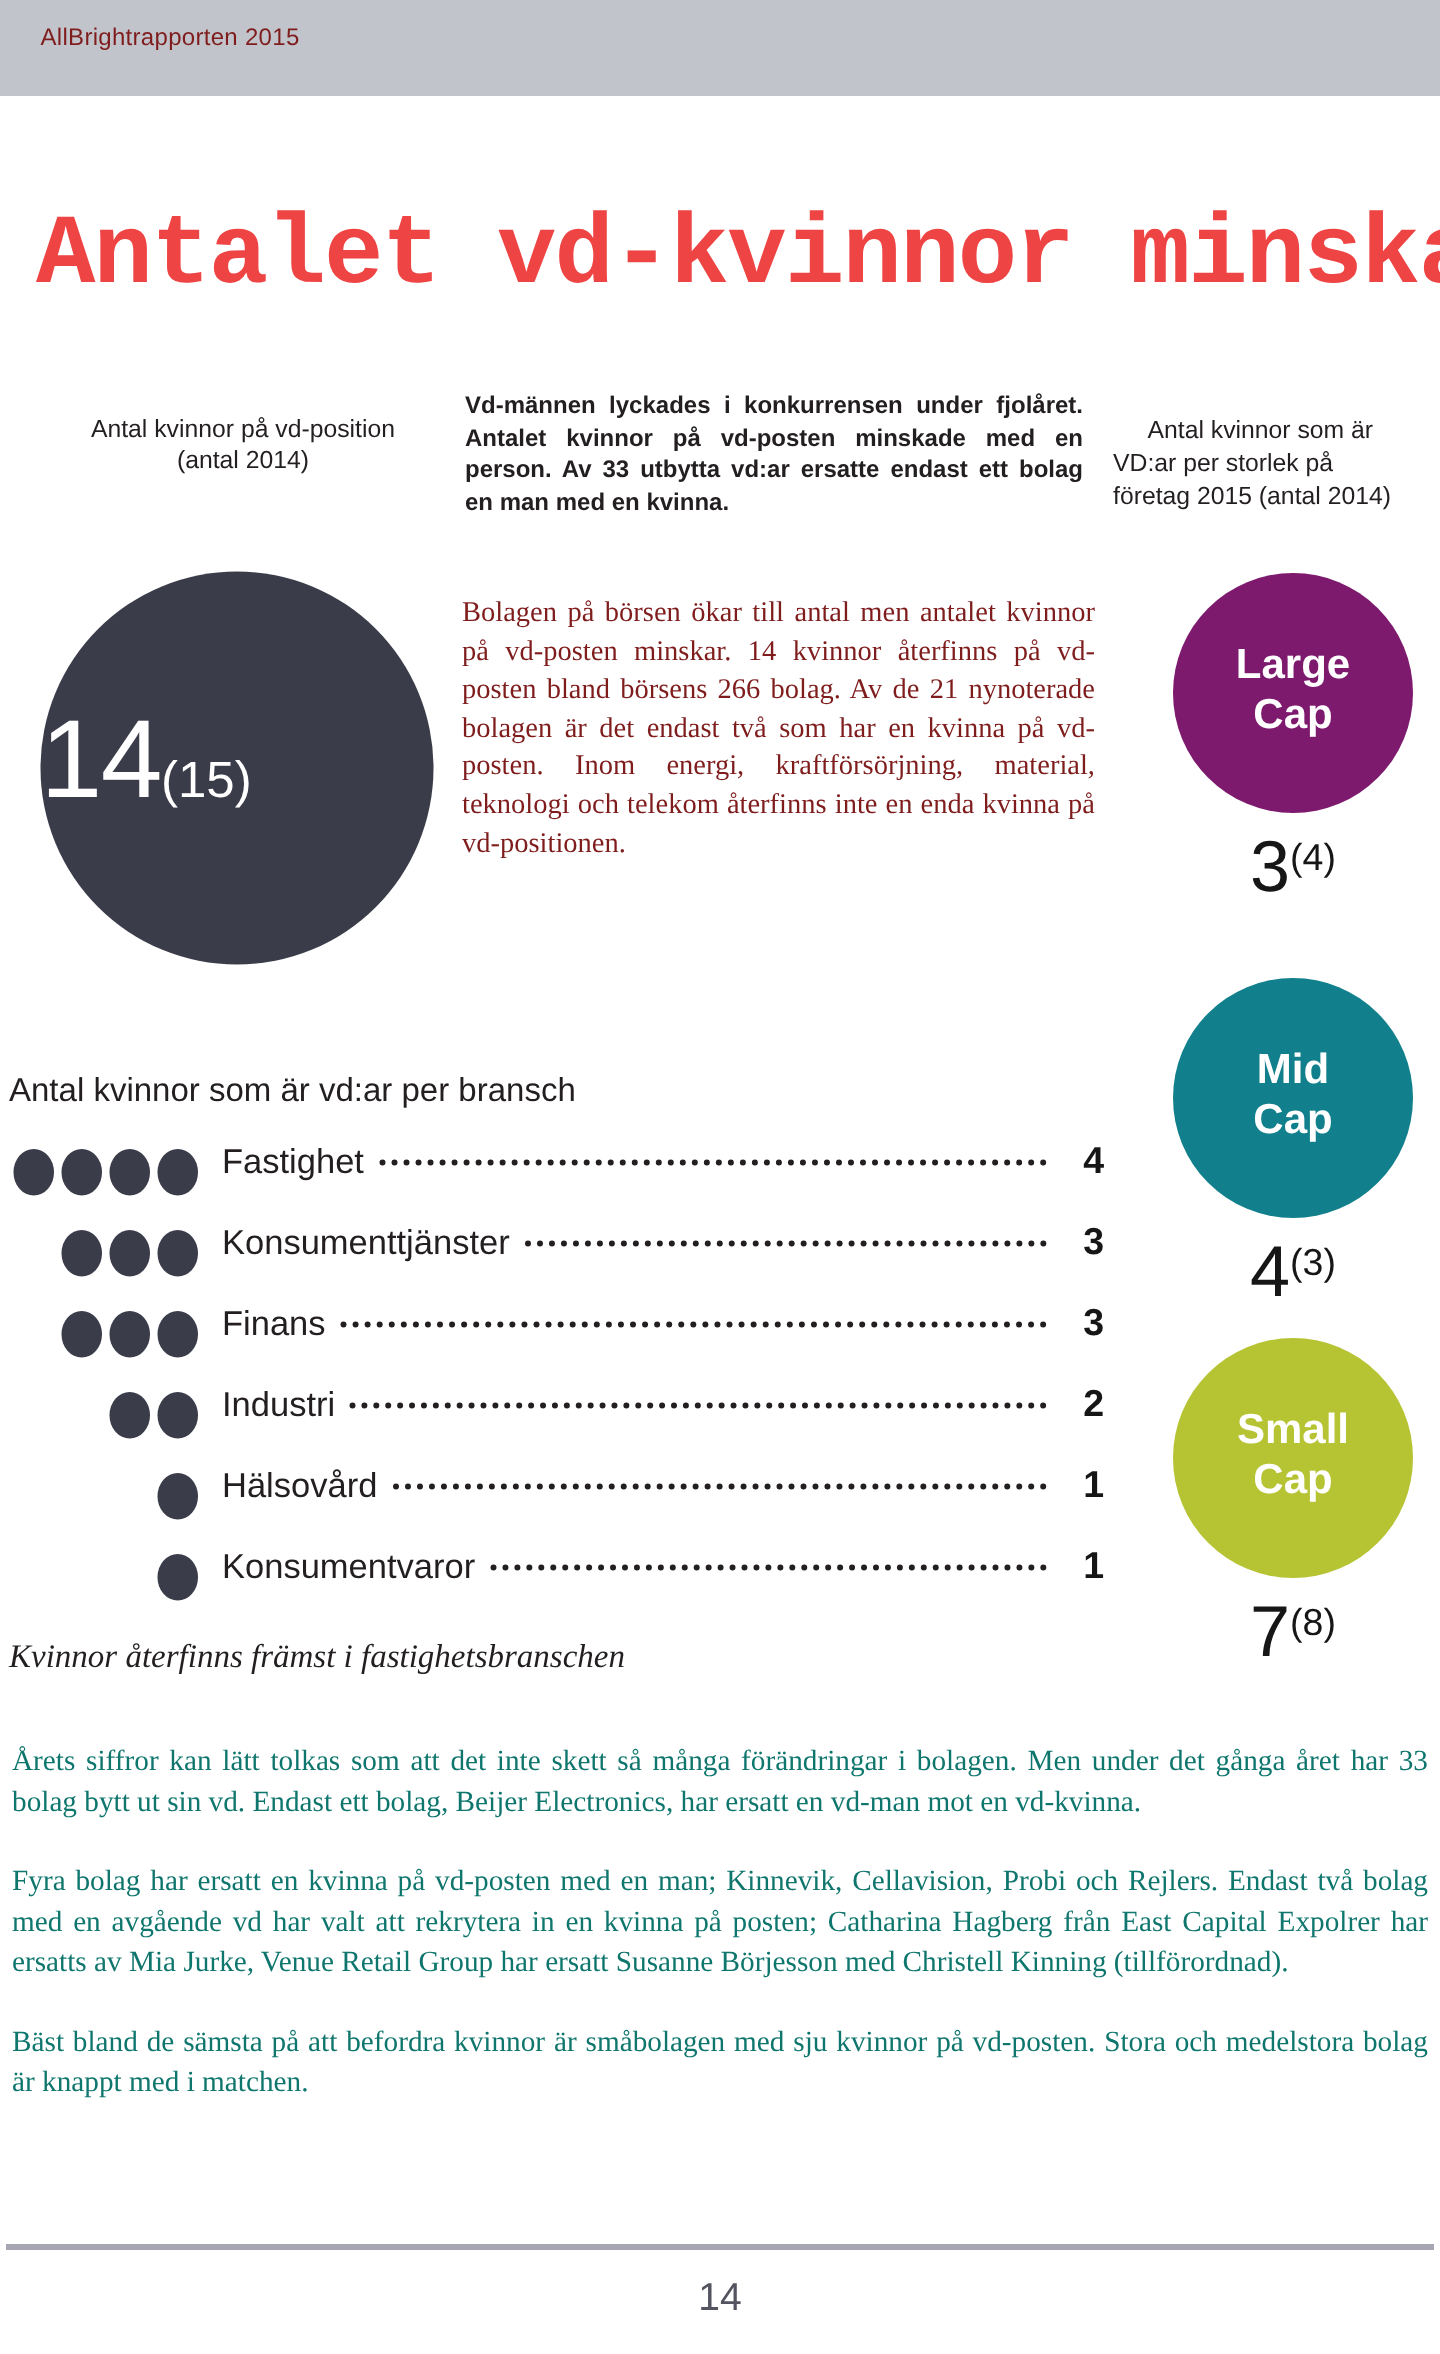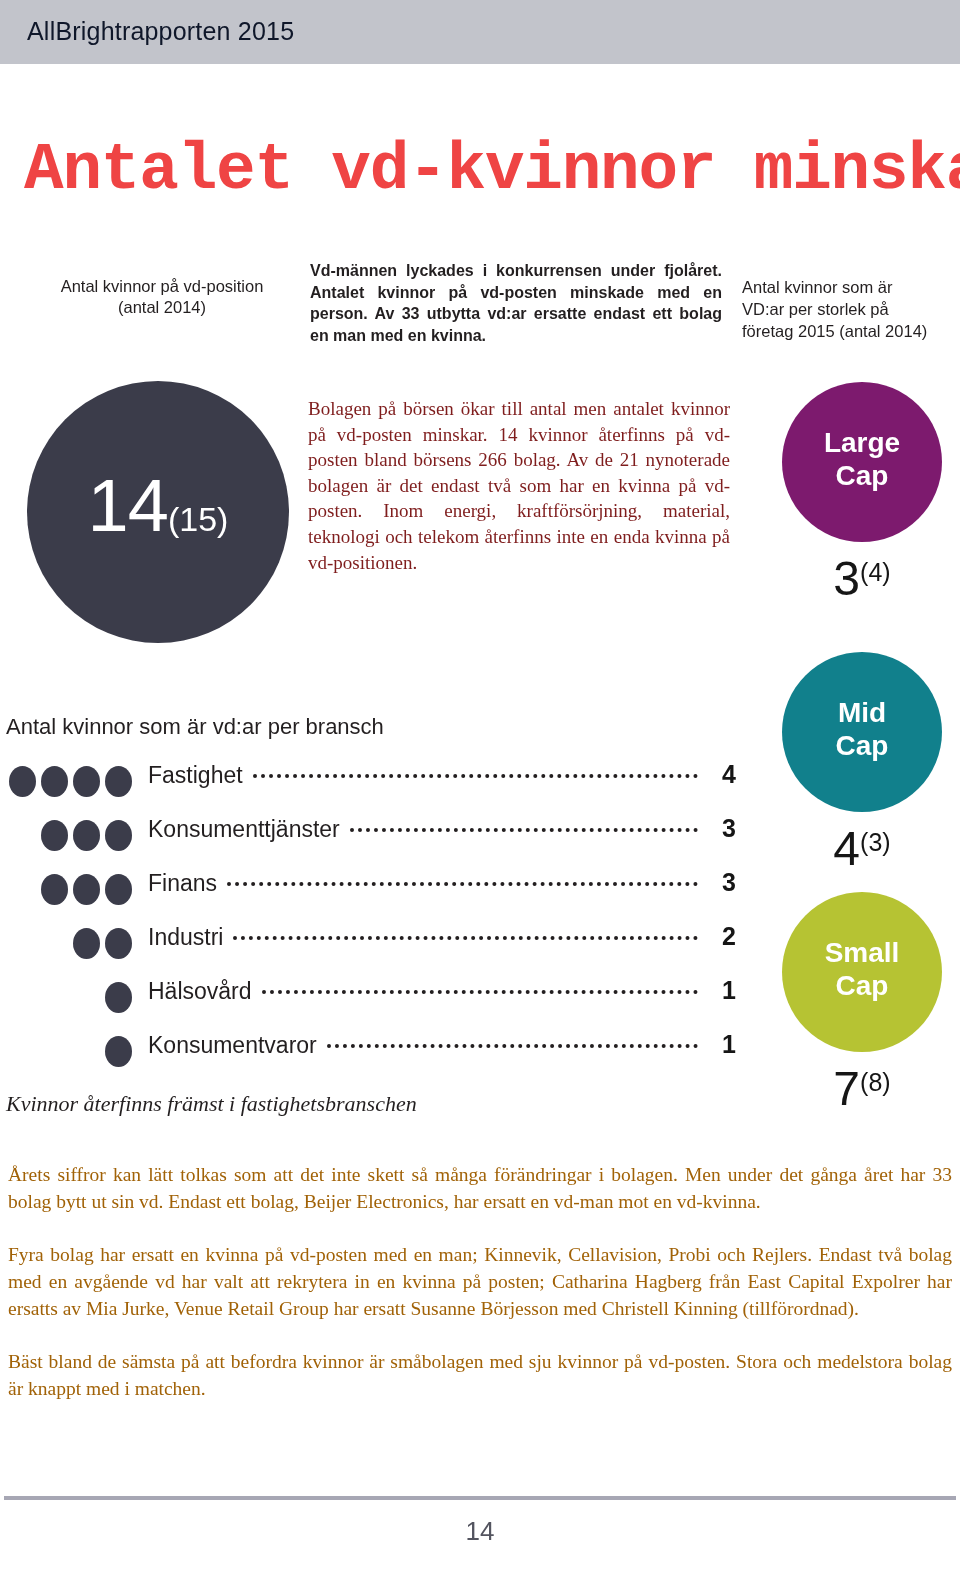--- a/index.html
+++ b/index.html
@@ -23,23 +23,23 @@
     left: 0; top: 0;
     width: 960px;
     height: 64px;
     background: #c2c4cb;
     box-sizing: border-box;
   }
   .running-head-text {
     position: absolute;
     left: 27px;
     top: 17px;
-    font-size: 25px;
+    font-size: 16px;
     letter-spacing: 0.2px;
-    color: #0f172a;
+    color: #7f1d1d;
     font-family: "Liberation Sans", sans-serif;
     white-space: nowrap;
   }
 
   
   .page-title {
     position: absolute;
     left: 24px;
     top: 92px;
     font-size: 66px;
@@ -75,37 +75,36 @@
   }
   .caption-right {
     position: absolute;
     left: 742px;
     top: 276px;
     width: 216px;
     font-size: 16.5px;
     line-height: 22px;
     color: #231f20;
   }
-  .caption-right .just { text-align: justify; }
+  .caption-right .just { text-align: justify; margin-left: 23px; }
 
   
   .big-circle {
     position: absolute;
     left: 27px;
     top: 381px;
     width: 262px;
     height: 262px;
     border-radius: 50%;
     background: #3b3c4a;
   }
   .big-circle-number {
     position: absolute;
     left: 0; right: 0;
     top: 88px;
-    text-align: center;
     color: #ffffff;
     font-size: 74px;
     line-height: 74px;
     letter-spacing: -1px;
     white-space: nowrap;
   }
   .big-circle-number .paren {
     font-size: 34px;
     letter-spacing: 0;
     vertical-align: baseline;
@@ -239,21 +238,21 @@
 
   
   .footer-copy {
     position: absolute;
     left: 8px;
     top: 1161px;
     width: 944px;
     font-family: "Liberation Serif", serif;
     font-size: 19.5px;
     line-height: 27px;
-    color: #a16207;
+    color: #0f766e;
     text-align: justify;
   }
   .footer-copy p { margin: 0 0 26px 0; }
   .footer-copy p:last-child { margin-bottom: 0; }
 
   
   .footer-rule {
     position: absolute;
     left: 4px;
     top: 1496px;

